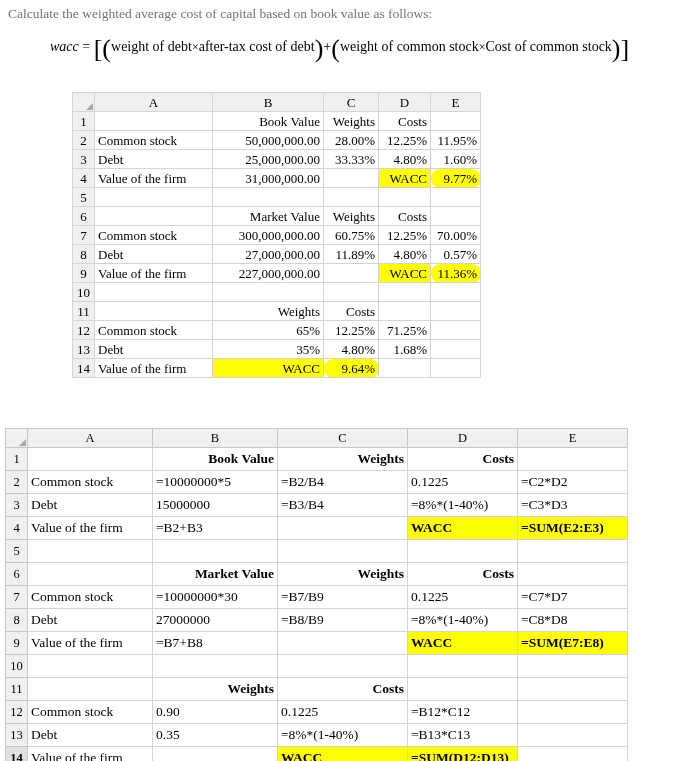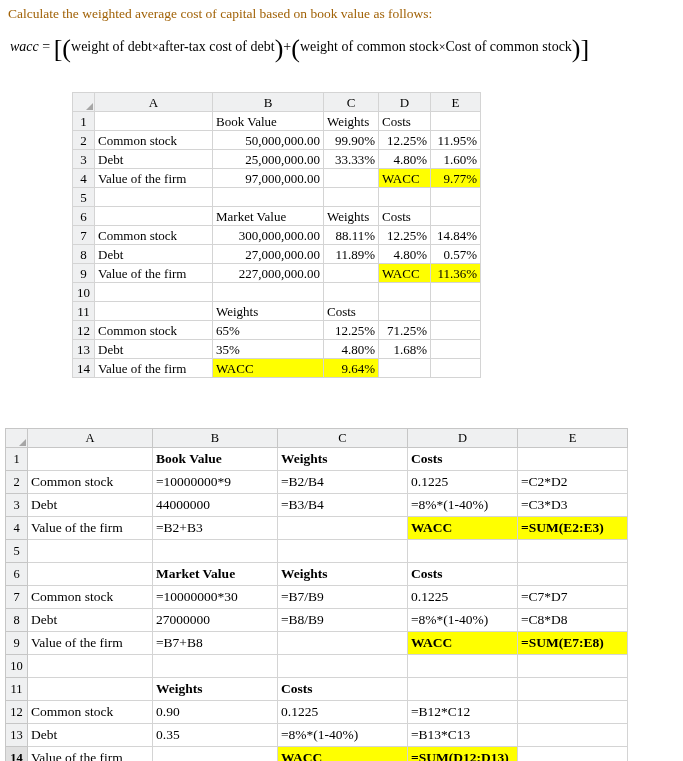--- a/index.html
+++ b/index.html
@@ -12,28 +12,29 @@
     height: 761px;
     font-family: "Liberation Serif", serif;
     color: #000000;
     position: relative;
     overflow: hidden;
   }
   .intro {
     font-family: "Liberation Serif", serif;
     font-size: 13.5px;
     padding: 6px 0 0 8px;
-    color: #a16207;
+    color: #737373;
   }
   .formula {
     font-family: "Liberation Serif", serif;
     font-size: 14px;
     padding: 12px 0 0 10px;
     font-style: italic;
     white-space: nowrap;
+    margin-left: 40px;
   }
   .formula .nonital { font-style: normal; }
   .bracket {
     display: inline-block;
     font-size: 26px;
     font-style: normal;
     vertical-align: -6px;
     font-family: "Liberation Serif", serif;
   }
   .times { font-style: normal; font-size: 12px; }
@@ -84,22 +85,22 @@
     content: "";
     position: absolute;
     right: 1px;
     bottom: 1px;
     width: 0;
     height: 0;
     border-left: 7px solid transparent;
     border-bottom: 7px solid #a6a6a6;
   }
   .b { font-weight: bold; }
-  .r { text-align: right; }
-  .c { text-align: left; }
+  .r { text-align: right; border-radius: 9px; }
+  .c { text-align: right; }
   .l { text-align: left; }
   .yl { background: #ffff00; }
 
   
   .sheet2-wrap {
     position: absolute;
     left: 5px;
     top: 428px;
   }
   table.sheet2 {
@@ -173,36 +174,36 @@
       <td class="l"></td>
       <td class="c b">Book Value</td>
       <td class="c b">Weights</td>
       <td class="c b">Costs</td>
       <td class="c"></td>
     </tr>
     <tr>
       <td class="rowhdr">2</td>
       <td class="l">Common stock</td>
       <td class="r">50,000,000.00</td>
-      <td class="r">99.90%</td>
+      <td class="r">28.00%</td>
       <td class="r">12.25%</td>
       <td class="r">11.95%</td>
     </tr>
     <tr>
       <td class="rowhdr">3</td>
       <td class="l">Debt</td>
       <td class="r">25,000,000.00</td>
       <td class="r">33.33%</td>
       <td class="r">4.80%</td>
       <td class="r">1.60%</td>
     </tr>
     <tr>
       <td class="rowhdr">4</td>
       <td class="l">Value of the firm</td>
-      <td class="r">97,000,000.00</td>
+      <td class="r">31,000,000.00</td>
       <td class="r"></td>
       <td class="c b yl">WACC</td>
       <td class="r b yl">9.77%</td>
     </tr>
     <tr>
       <td class="rowhdr">5</td>
       <td class="l"></td>
       <td class="r"></td>
       <td class="r"></td>
       <td class="r"></td>
@@ -213,23 +214,23 @@
       <td class="l"></td>
       <td class="c b">Market Value</td>
       <td class="c b">Weights</td>
       <td class="c b">Costs</td>
       <td class="c"></td>
     </tr>
     <tr>
       <td class="rowhdr">7</td>
       <td class="l">Common stock</td>
       <td class="r">300,000,000.00</td>
-      <td class="r">88.11%</td>
+      <td class="r">60.75%</td>
       <td class="r">12.25%</td>
-      <td class="r">14.84%</td>
+      <td class="r">70.00%</td>
     </tr>
     <tr>
       <td class="rowhdr">8</td>
       <td class="l">Debt</td>
       <td class="r">27,000,000.00</td>
       <td class="r">11.89%</td>
       <td class="r">4.80%</td>
       <td class="r">0.57%</td>
     </tr>
     <tr>
@@ -308,29 +309,29 @@
       <td class="rowhdr">1</td>
       <td class="l"></td>
       <td class="c b">Book Value</td>
       <td class="c b">Weights</td>
       <td class="c b">Costs</td>
       <td class="c"></td>
     </tr>
     <tr>
       <td class="rowhdr">2</td>
       <td class="l">Common stock</td>
-      <td class="l">=10000000*9</td>
+      <td class="l">=10000000*5</td>
       <td class="l">=B2/B4</td>
       <td class="l">0.1225</td>
       <td class="l">=C2*D2</td>
     </tr>
     <tr>
       <td class="rowhdr">3</td>
       <td class="l">Debt</td>
-      <td class="l">44000000</td>
+      <td class="l">15000000</td>
       <td class="l">=B3/B4</td>
       <td class="l">=8%*(1-40%)</td>
       <td class="l">=C3*D3</td>
     </tr>
     <tr>
       <td class="rowhdr">4</td>
       <td class="l">Value of the firm</td>
       <td class="l">=B2+B3</td>
       <td class="l"></td>
       <td class="l b yl">WACC</td>

